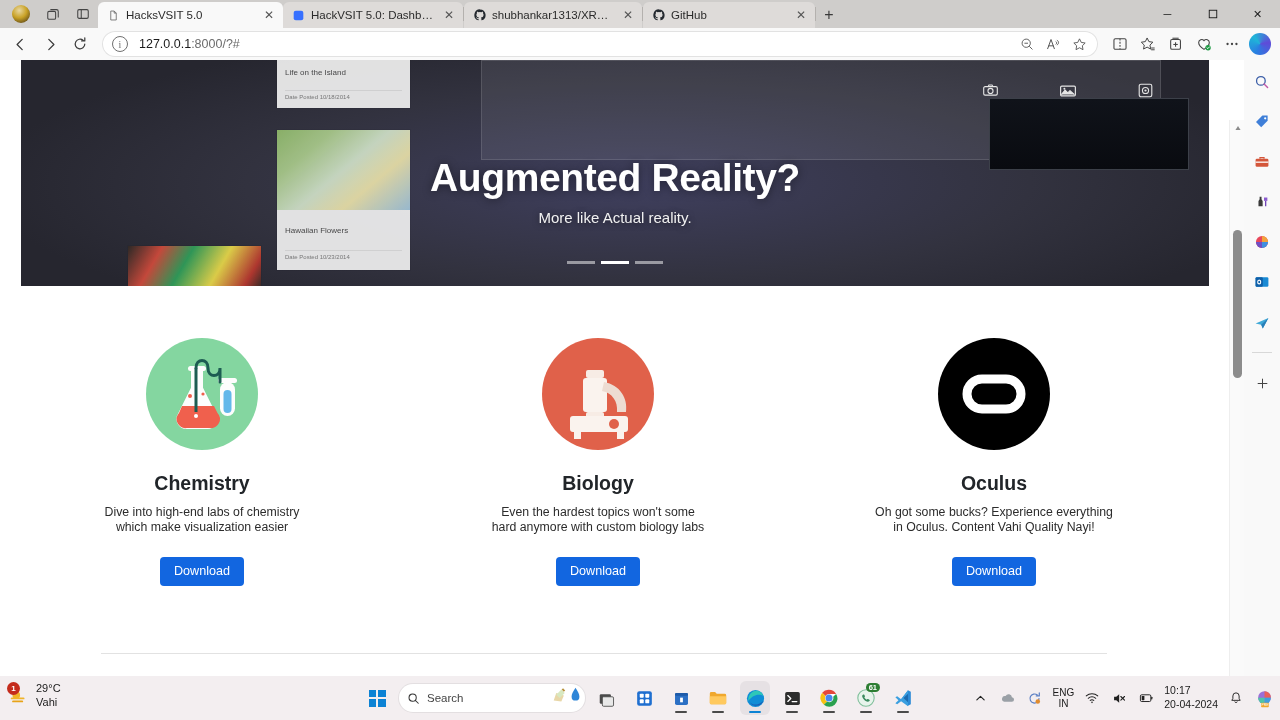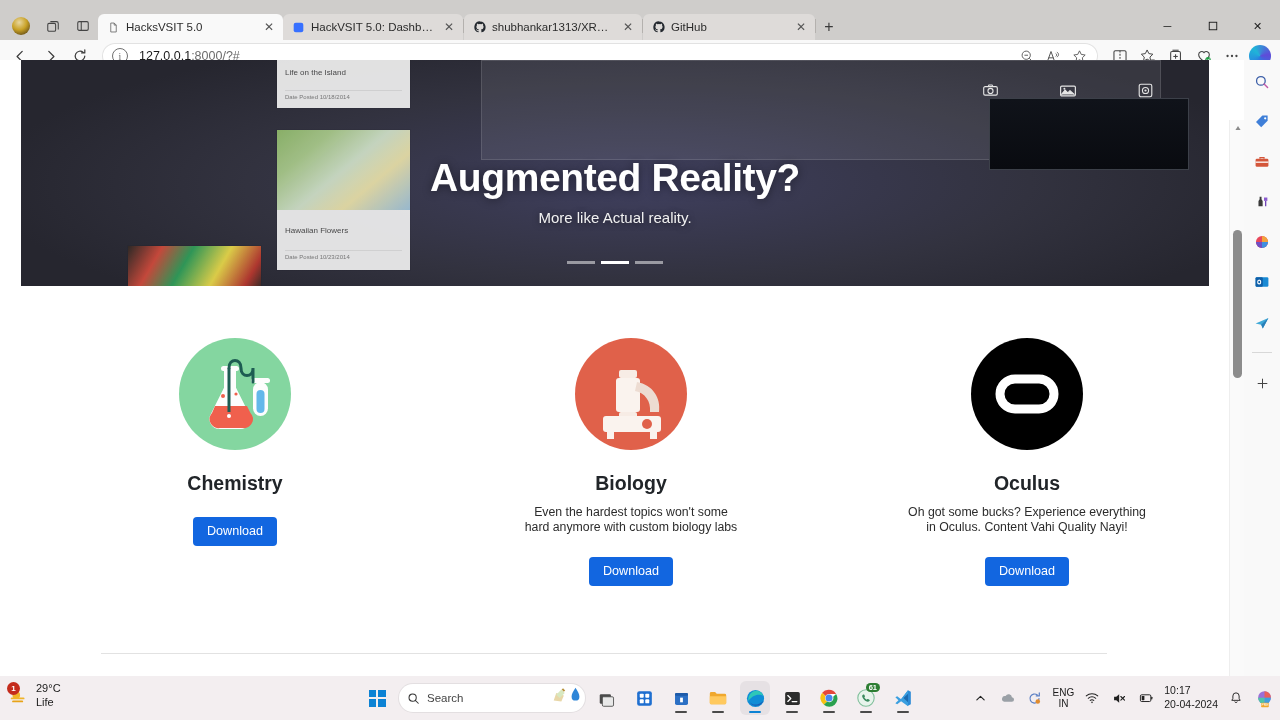--- a/index.html
+++ b/index.html
@@ -7,21 +7,21 @@
     width: 1280px; height: 720px;
     overflow: hidden;
     font-family: "Liberation Sans", sans-serif;
     background: #fff;
   }
   #screen { position: relative; width: 1280px; height: 720px; }
 
   
   .browser { position:absolute; left:0; top:0; width:1280px; height:676px; background:#cfcdcb; }
 
-  .tabstrip { position:relative; height:40px; display:flex; align-items:flex-end; padding-left:4px; }
+  .tabstrip { position:relative; height:28px; display:flex; align-items:flex-end; padding-left:4px; }
   .sys-btn { width:30px; height:28px; display:flex; align-items:center; justify-content:center; }
   .avatar-btn { width:34px; height:28px; display:flex; align-items:center; justify-content:center; }
   .avatar { width:18px; height:18px; border-radius:50%;
             background: radial-gradient(circle at 40% 30%, #e8d7a0 0%, #c9a227 45%, #3b2a12 100%); }
   .ico { display:block; }
 
   .tabs { display:flex; align-items:flex-end; height:28px; flex:1; }
   .tab { height:26px; display:flex; align-items:center; gap:6px; padding:0 6px 0 9px;
          font-size:11.5px; color:#2b2b2b; border-radius:6px 6px 0 0; position:relative; max-width:185px; }
   .tab.active { background:#f9f9f9; }
@@ -73,21 +73,21 @@
              background:rgba(210,210,215,.10); border:1px solid rgba(255,255,255,.12); }
   .hero-copy { position:absolute; left:0; right:0; top:98px; text-align:center; }
   .hero-title { font-size:39px; font-weight:700; color:#fff; letter-spacing:-0.4px; line-height:1.05;
                 text-shadow:0 1px 10px rgba(0,0,0,.45); }
   .hero-sub { margin-top:10px; font-size:15px; color:#f2f2f2; text-shadow:0 1px 6px rgba(0,0,0,.5); }
   .hero-dots { position:absolute; left:0; right:0; top:201px; display:flex; gap:6px; justify-content:center; }
   .dot { width:28px; height:3px; background:rgba(255,255,255,.5); }
   .dot.active { background:#fff; }
 
   
-  .features { position:absolute; left:37px; top:226px; width:1188px; display:flex; padding-top:52px; }
+  .features { position:absolute; left:4px; top:226px; width:1188px; display:flex; padding-top:52px; }
   .feature { flex:1; text-align:center; }
   .fcircle { width:112px; height:112px; border-radius:50%; margin:0 auto; position:relative; overflow:hidden; }
   .fc-green { background:#84d6a0; }
   .fc-red   { background:#e0614a; }
   .fc-black { background:#000; }
   .fname { margin-top:22px; font-size:19.5px; font-weight:700; color:#212529; }
   .fdesc { margin-top:10px; font-size:12.3px; color:#2c2c2c; line-height:1.22; }
   .dlbtn { margin-top:22px; display:inline-block; background:#1266e0; color:#fff; font-size:12.6px;
            padding:7px 14px 8px; border-radius:4px; border:none; cursor:pointer; }
 
@@ -370,20 +370,23 @@
                   <circle cx="57" cy="56" r="1.6" fill="#f0604d"></circle>
                 <circle cx="50" cy="78" r="2" fill="#fff"></circle>
                 <rect x="74" y="44" width="15" height="34" rx="7.5" fill="#fdfdfd"></rect>
                 <rect x="77.5" y="52" width="8" height="23" rx="4" fill="#63b8ea"></rect>
                 <rect x="72" y="40" width="19" height="5" rx="2.5" fill="#fdfdfd"></rect>
                 <path d="M50 30 C50 20, 62 20, 62 30 C62 40, 74 40, 74 30 L74 44" fill="none" stroke="#1d5c52" stroke-width="3" stroke-linecap="round"></path>
                 <line x1="50" y1="30" x2="50" y2="74" stroke="#1d5c52" stroke-width="3"></line>
               </svg>
             </div>
             <div class="fname">Chemistry</div>
+            <div class="fdesc">
+              <span>Dive into high-end labs of chemistry</span><br><span>which make visualization easier</span>
+            </div>
             <button class="dlbtn">Download</button>
           </div>
 
           <div class="feature">
             <div class="fcircle fc-red">
               <svg width="112" height="112" viewBox="0 0 112 112">
                 <rect x="44" y="32" width="18" height="8" rx="2" fill="#f7ece5"></rect>
                 <rect x="41" y="40" width="24" height="34" rx="3" fill="#faf3ee"></rect>
                 <rect x="44" y="74" width="18" height="7" rx="2" fill="#f7ece5"></rect>
                 <path d="M62 44c16 3 24 16 22 30h-9c1-11-5-19-15-21z" fill="#eddcd2"></path>
@@ -495,21 +498,21 @@
       <div class="wicon">
         <svg class="ico" width="22" height="22" viewBox="0 0 24 24">
           <circle cx="9" cy="11" r="4.2" fill="#f0b429"></circle>
           <rect x="3" y="13.5" width="15" height="2.1" rx="1" fill="#f0b429"></rect>
           <rect x="4.5" y="16.8" width="12" height="2.1" rx="1" fill="#e8a317"></rect>
         </svg>
         <div class="wbadge">1</div>
       </div>
       <div class="wtext">
         <div>29°C</div>
-        <div>Life</div>
+        <div>Vahi</div>
       </div>
     </div>
 
     <div class="tb-center">
       <div class="tbicon">
         <div class="winlogo">
             <i></i>
             <i></i>
             <i></i>
             <i></i>

